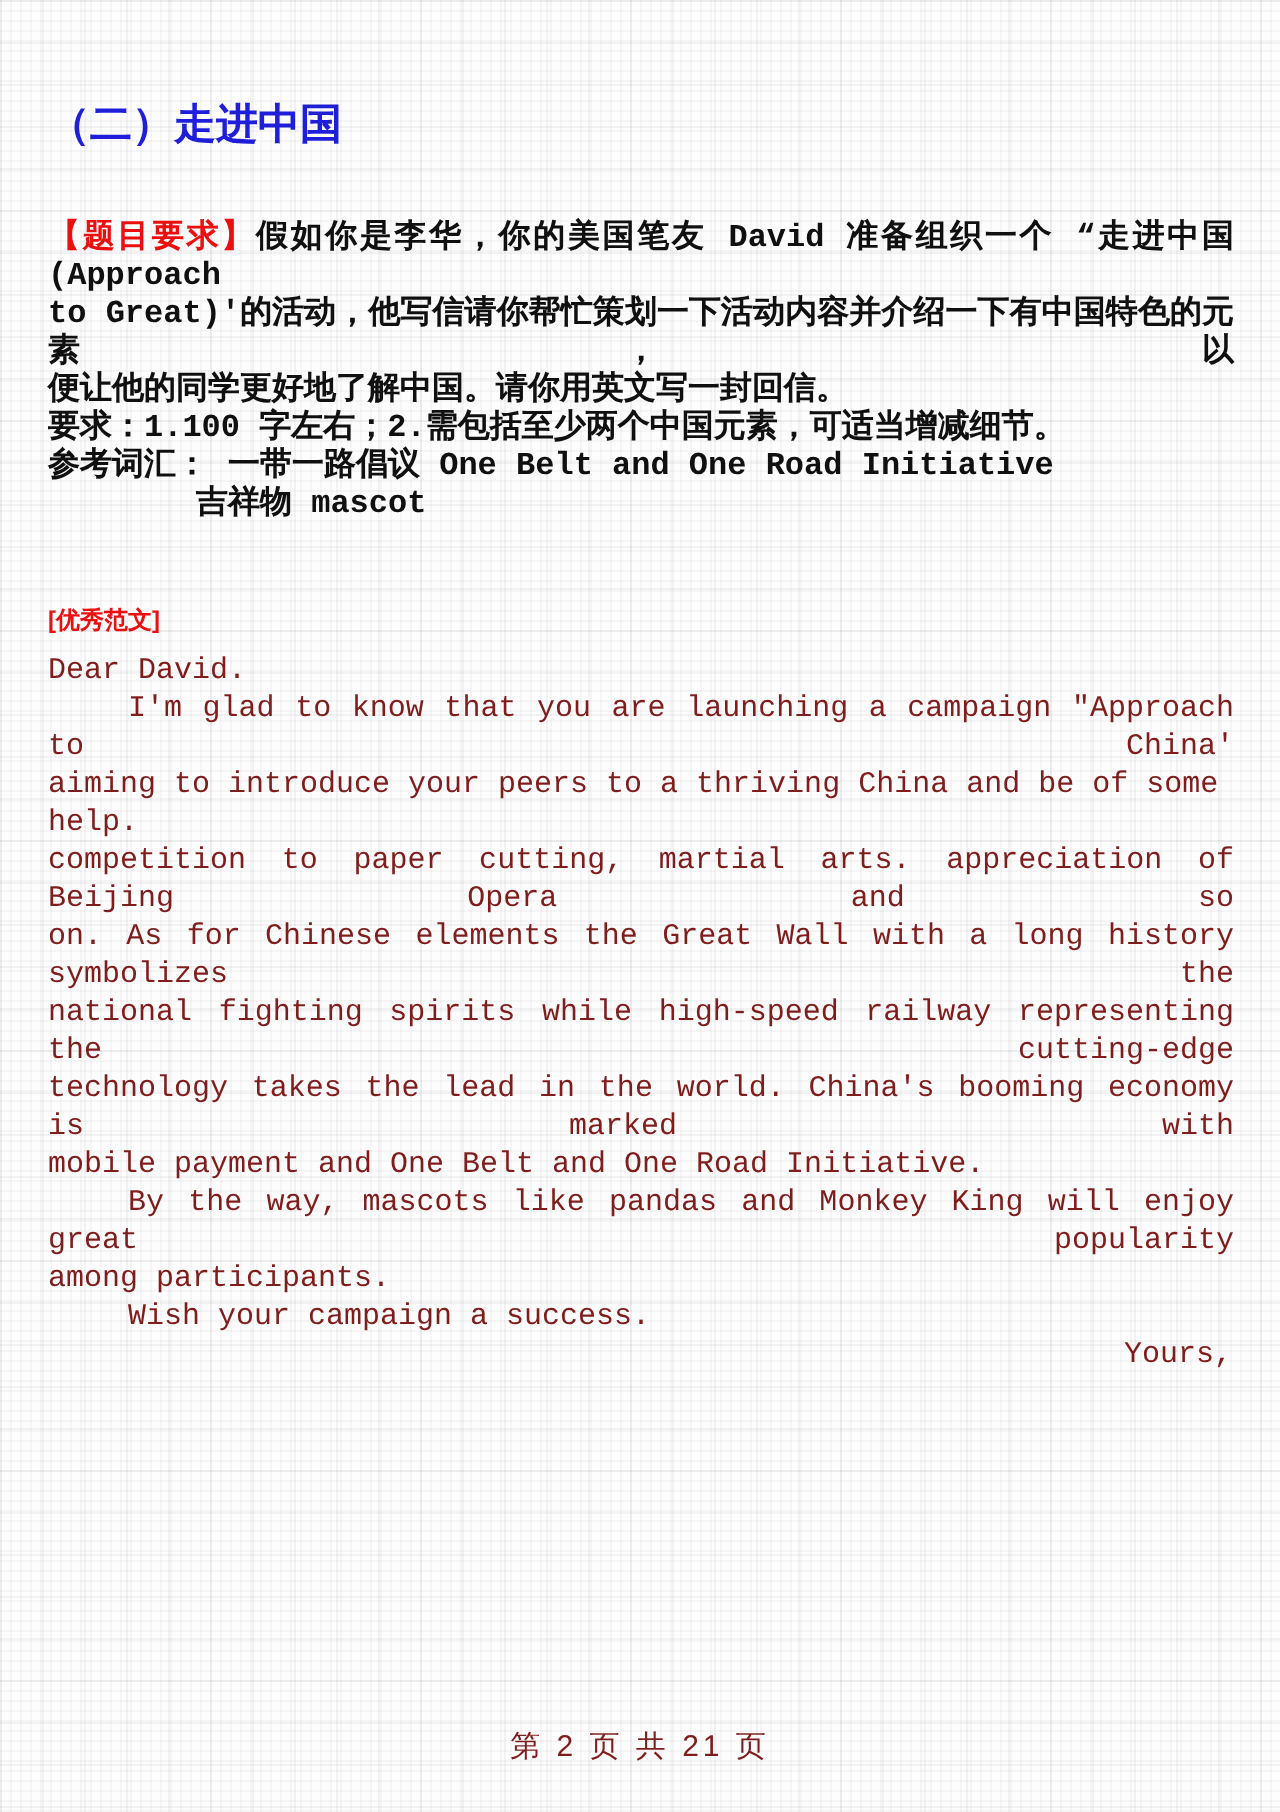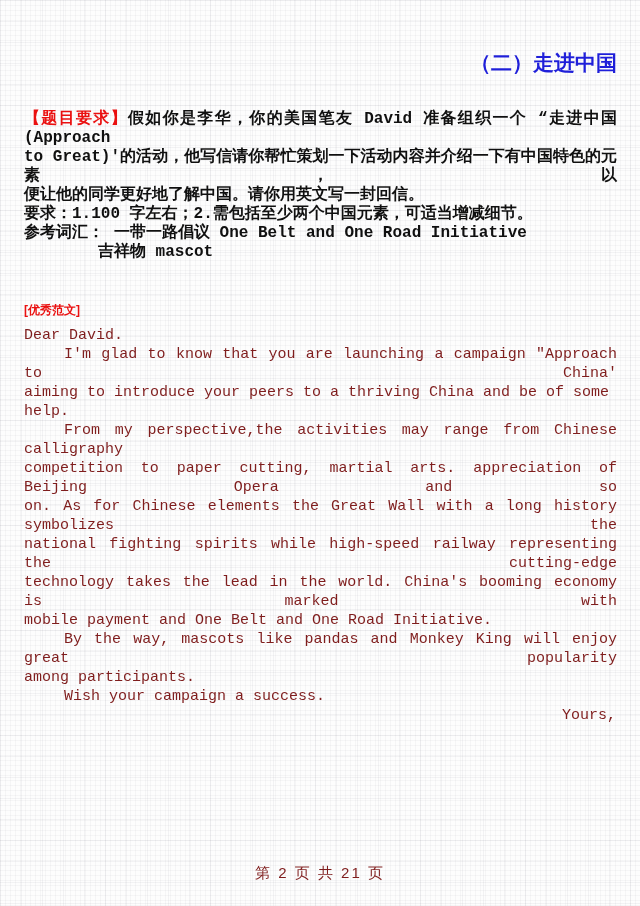--- a/index.html
+++ b/index.html
@@ -25,21 +25,21 @@
     box-sizing: border-box;
     width: 640px;
     height: 906px;
     padding: 48px 23px 0 24px;
   }
   .doc-title {
     margin: 0 0 32px 0;
     font-size: 21px;
     line-height: 30px;
     font-weight: bold;
-    text-align: right;
+    text-align: left;
     color: #1f1fd9;
   }
   .line {
     line-height: 19px;
     font-family: Liberation Mono, monospace;
   }
   .cn {
     font-size: 16px;
     font-weight: bold;
     color: #101010;
@@ -108,21 +108,20 @@
     </div>
     <div class="line cn vocab-line2">吉祥物 mascot</div>
   </section>
 
   <section>
     <div class="model-label">[优秀范文]</div>
     <div class="line eng">Dear David.</div>
 
     <div class="line eng ind j">I'm glad to know that you are launching a campaign "Approach to China'</div>
     <div class="line eng">aiming to introduce your peers to a thriving China and be of some help.</div>
-    <div class="line eng ind j">From my perspective,the activities may range from Chinese calligraphy</div>
     <div class="line eng j">competition to paper cutting, martial arts. appreciation of Beijing Opera and so</div>
     <div class="line eng j">on. As for Chinese elements the Great Wall with a long history symbolizes the</div>
     <div class="line eng j">national fighting spirits while high-speed railway representing the cutting-edge</div>
     <div class="line eng j">technology takes the lead in the world. China's booming economy is marked with</div>
     <div class="line eng">mobile payment and One Belt and One Road Initiative.</div>
     <div class="line eng ind j">By the way, mascots like pandas and Monkey King will enjoy great popularity</div>
     <div class="line eng">among participants.</div>
     <div class="line eng ind">Wish your campaign a success.</div>
 
     <div class="line eng sig-line">Yours,</div>

